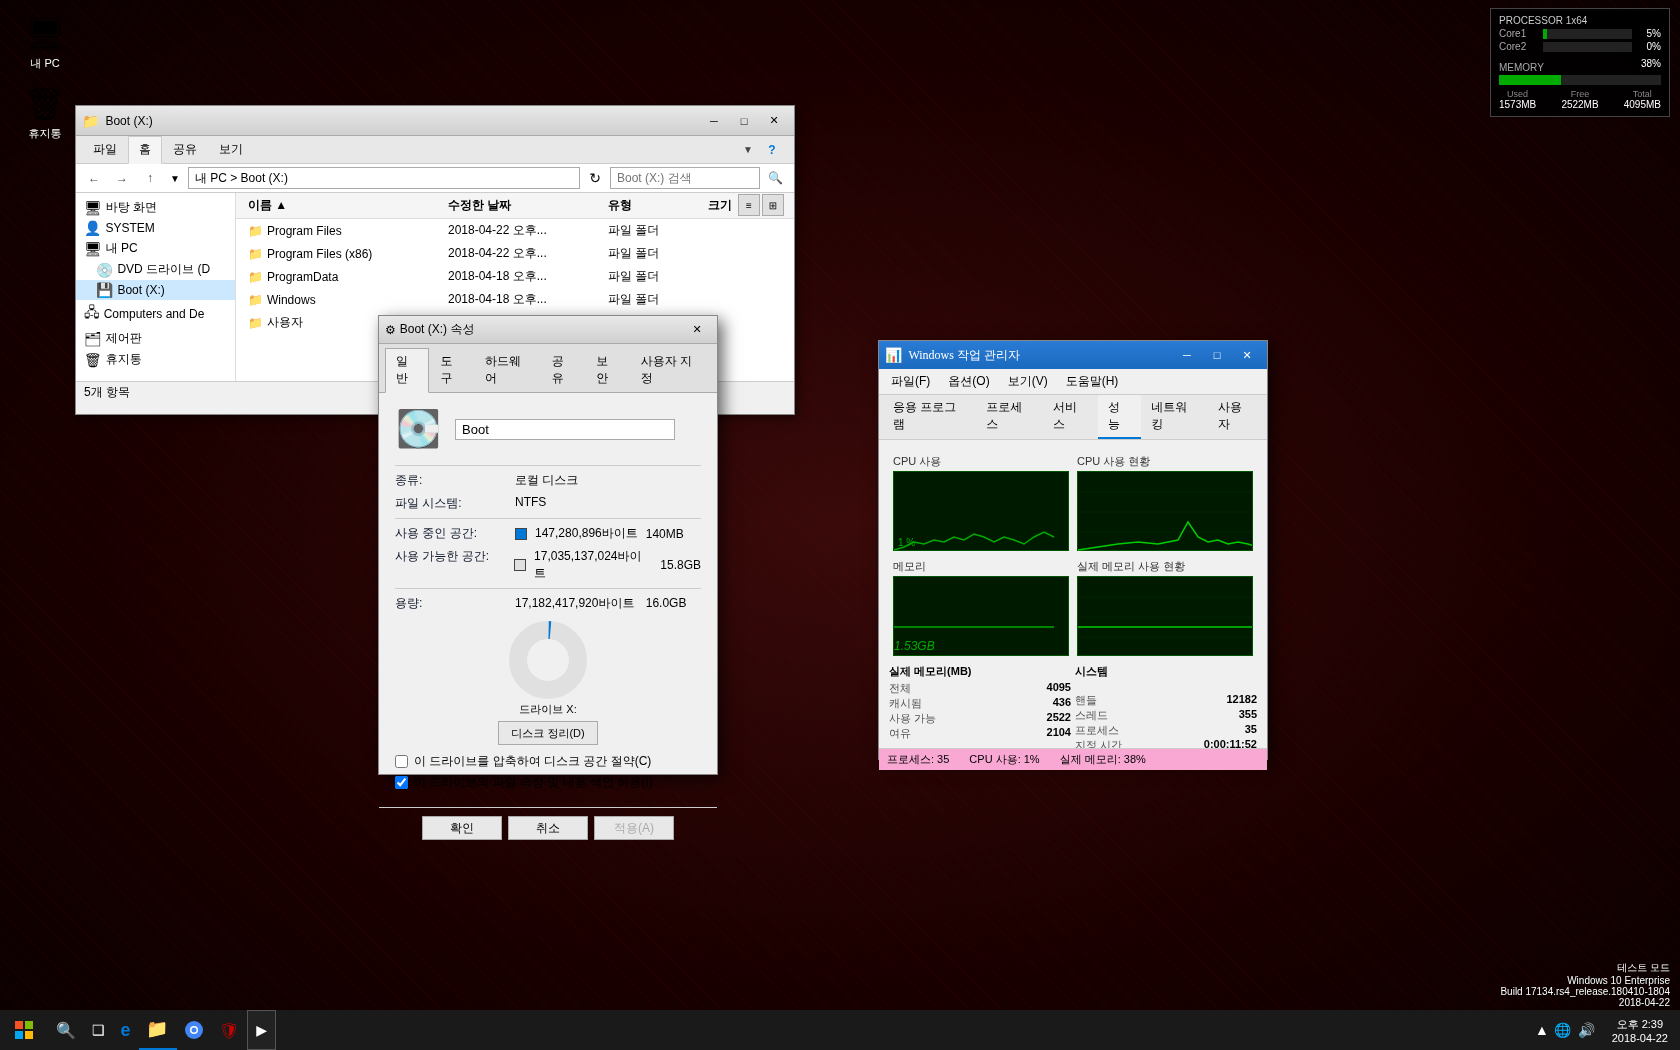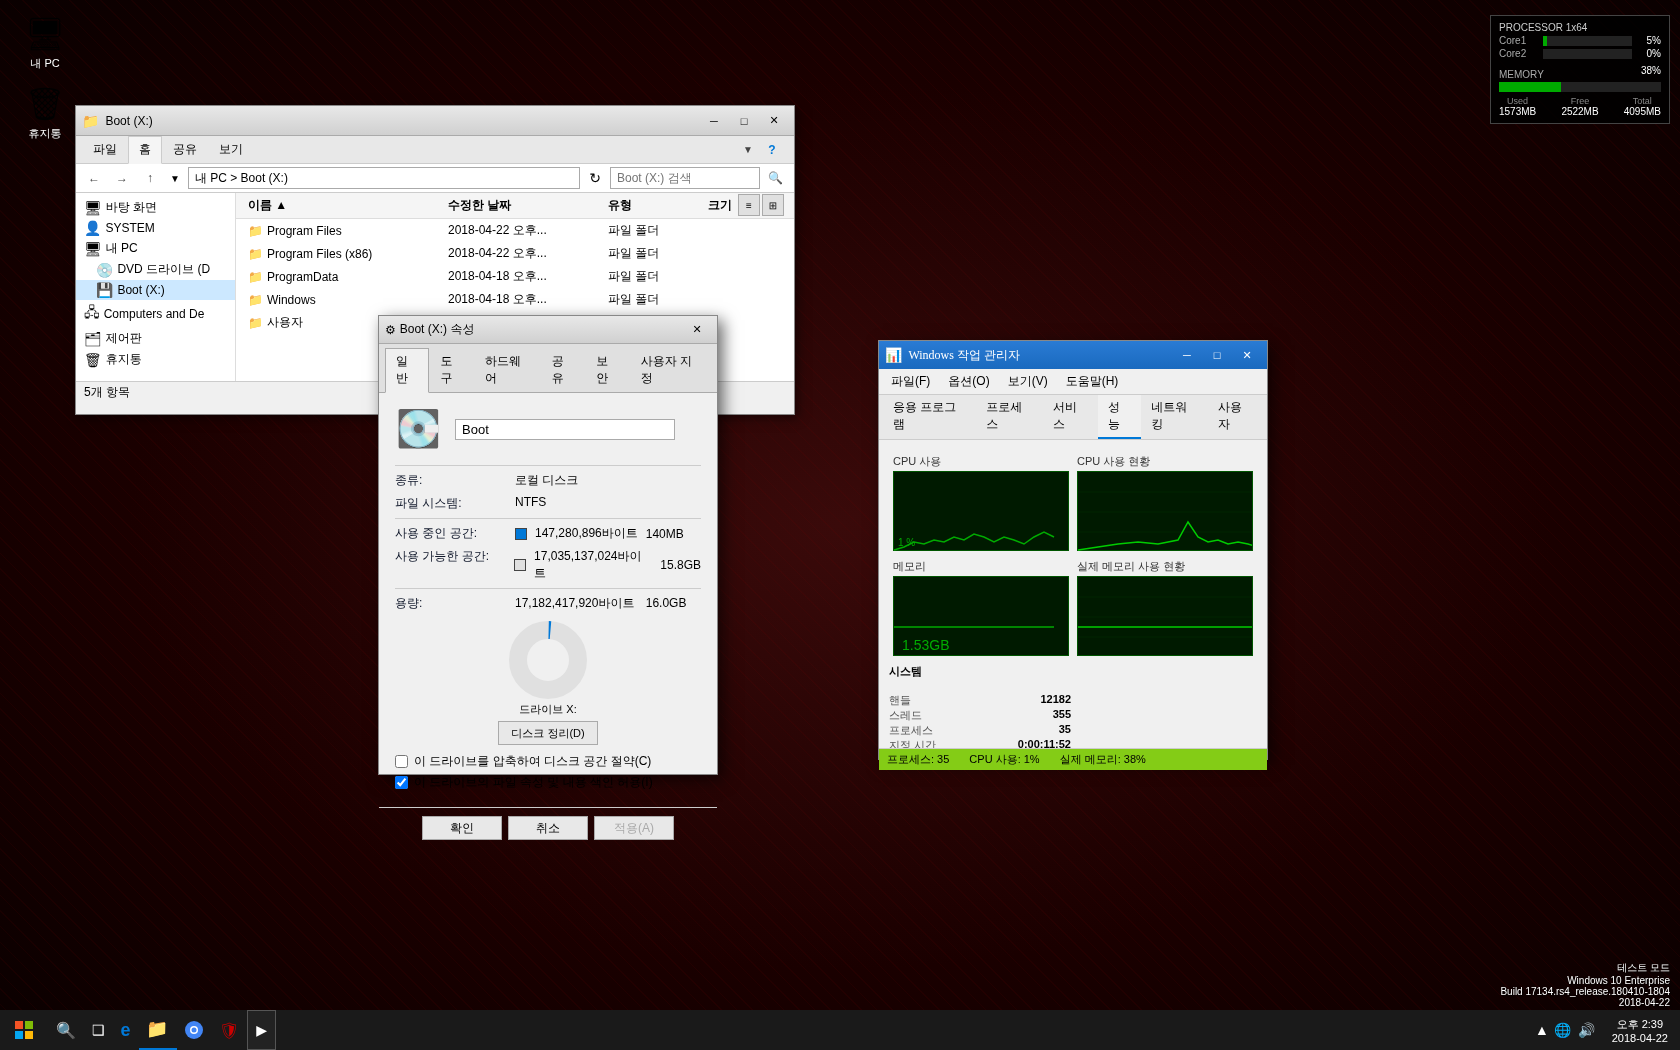--- a/index.html
+++ b/index.html
@@ -450,27 +450,27 @@
     }
     .perf-stat-label { color: #555; }
     .perf-stat-value { font-weight: bold; }
 
     .taskman-footer {
       border-top: 1px solid #ccc;
       padding: 3px 8px;
       font-size: 11px;
       display: flex;
       gap: 20px;
-      background: #84cc16;
+      background: #f9a8d4;
     }
 
     
     .perf-overlay {
       position: absolute;
-      top: 15px;
+      top: 8px;
       right: 10px;
       background: rgba(0,0,0,0.85);
       border: 1px solid #444;
       color: white;
       padding: 6px 8px;
       font-size: 11px;
       width: 180px;
     }
     .perf-bar-container {
       display: flex;
@@ -827,38 +827,57 @@
             </svg>
           </div>
         </div>
 
         <div>
           <div style="font-size:11px; margin-bottom:2px; color:#333;">메모리</div>
           <div style="width:100%; height:80px; background:#001a00; border:1px solid #005500; position:relative;">
             <svg width="100%" height="80" style="position:absolute; top:0; left:0;">
               <polyline points="0,50 20,50 40,50 60,50 80,50 100,50 120,50 140,50 160,50" fill="none" stroke="#00aa00" stroke-width="1.5"></polyline>
             </svg>
-            <span style="position:absolute; bottom:2px; left:8px; color:#00aa00; font-size:14px;">1.53GB</span>
+            <span style="position:absolute; bottom:2px; left:0; color:#00aa00; font-size:12px;font-style:italic;">1.53GB</span>
           </div>
         </div>
 
         <div>
           <div style="font-size:11px; margin-bottom:2px; color:#333;">실제 메모리 사용 현황</div>
           <div style="width:100%; height:80px; background:#001a00; border:1px solid #005500; position:relative;">
             <svg width="100%" height="80" style="position:absolute; top:0; left:0;">
               <line x1="0" y1="20" x2="200" y2="20" stroke="#003300" stroke-width="0.5"></line>
               <line x1="0" y1="40" x2="200" y2="40" stroke="#003300" stroke-width="0.5"></line>
               <line x1="0" y1="60" x2="200" y2="60" stroke="#003300" stroke-width="0.5"></line>
               <polyline points="0,50 20,50 40,50 60,50 80,50 100,50 120,50 140,50 160,50 180,50 200,50" fill="none" stroke="#00cc00" stroke-width="1.5"></polyline>
             </svg>
           </div>
         </div>
       </div>
 
       <div style="display:grid; grid-template-columns:1fr 1fr; gap:4px; padding:0 4px; font-size:11px;">
+        <div>
+          <div style="font-weight:bold; margin-bottom:2px;">실제 메모리(MB)</div>
+          <div class="perf-stat-row">
+            <span class="perf-stat-label">전체</span>
+            <span class="perf-stat-value">4095</span>
+          </div>
+          <div class="perf-stat-row">
+            <span class="perf-stat-label">캐시됨</span>
+            <span class="perf-stat-value">436</span>
+          </div>
+          <div class="perf-stat-row">
+            <span class="perf-stat-label">사용 가능</span>
+            <span class="perf-stat-value">2522</span>
+          </div>
+          <div class="perf-stat-row">
+            <span class="perf-stat-label">여유</span>
+            <span class="perf-stat-value">2104</span>
+          </div>
+        </div>
         <div>
           <div style="font-weight:bold; margin-bottom:14px;">시스템</div>
           <div class="perf-stat-row">
             <span class="perf-stat-label">핸들</span>
             <span class="perf-stat-value">12182</span>
           </div>
           <div class="perf-stat-row">
             <span class="perf-stat-label">스레드</span>
             <span class="perf-stat-value">355</span>
           </div>

